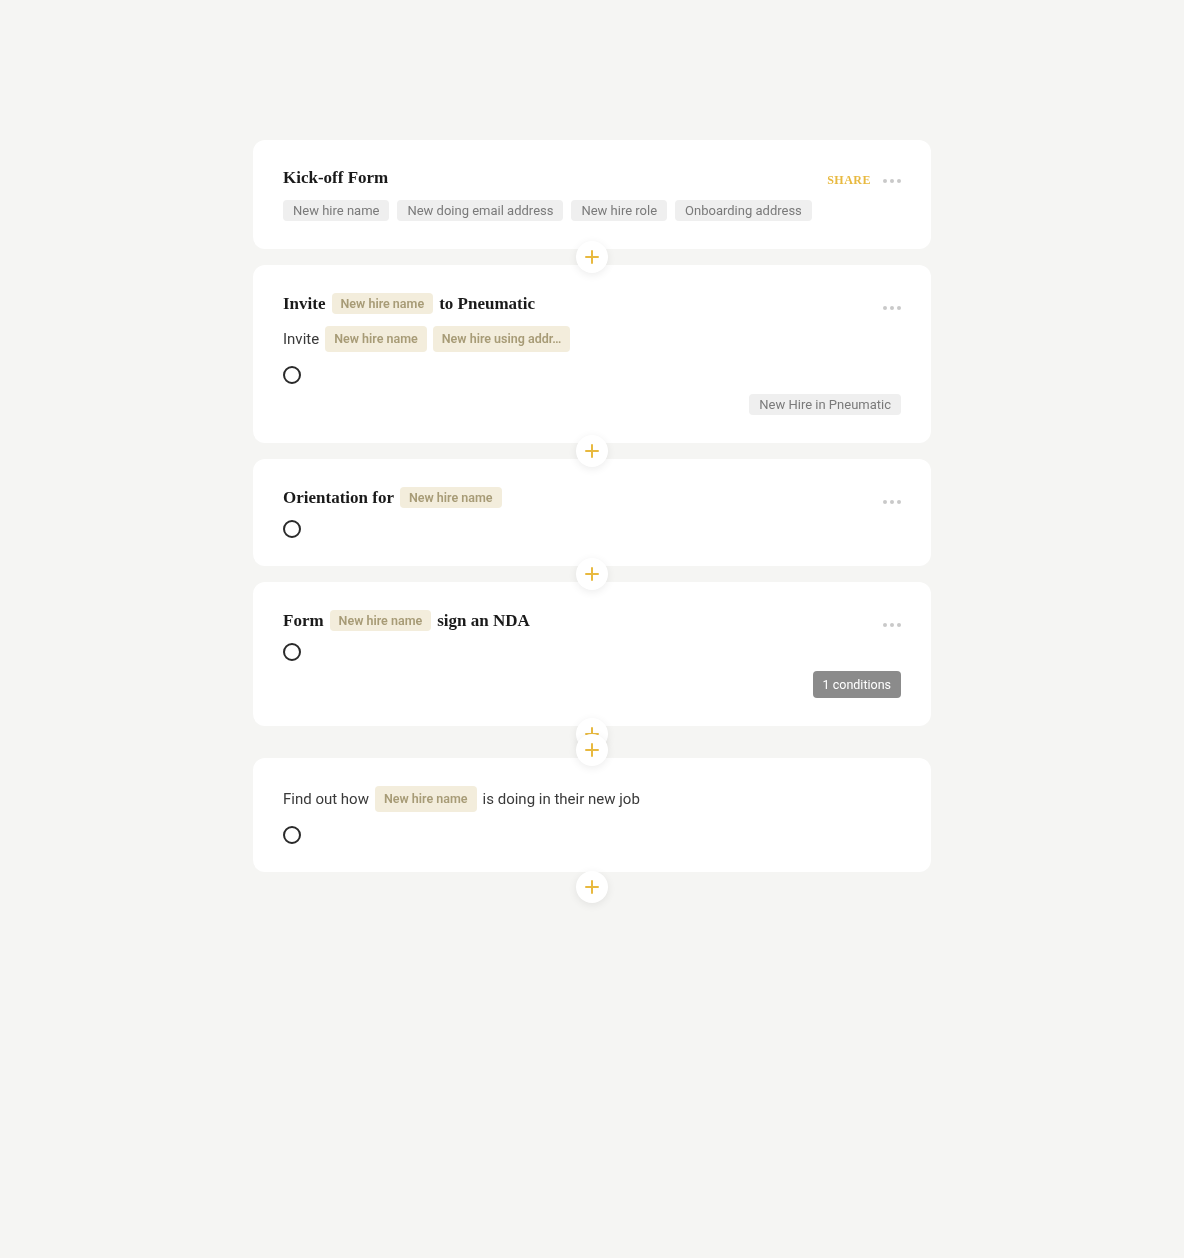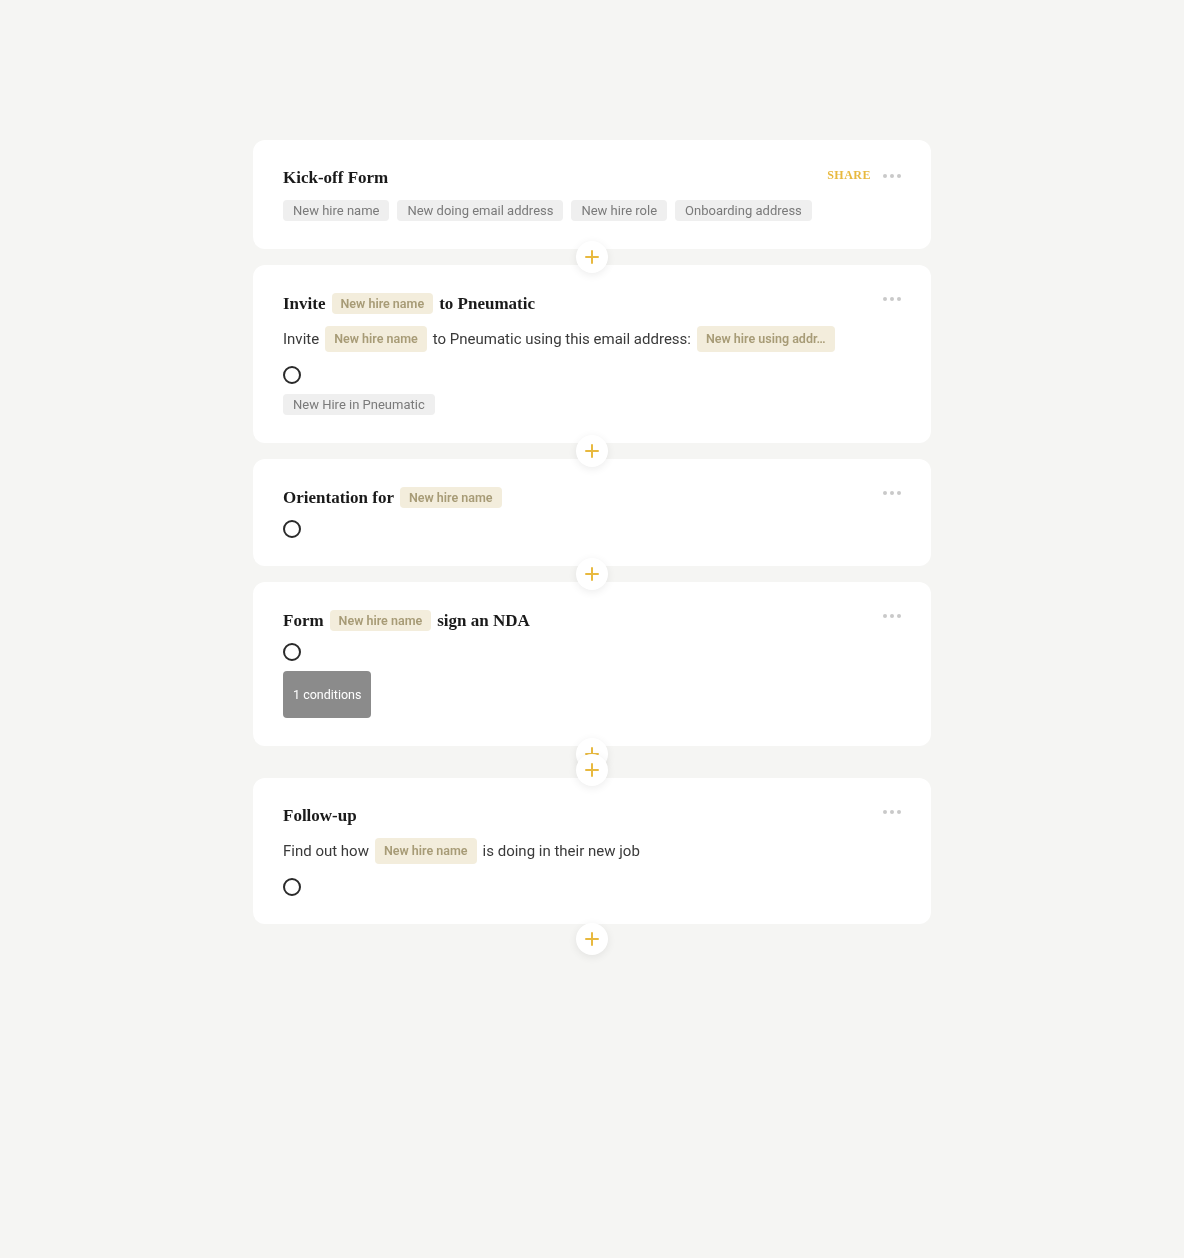--- a/index.html
+++ b/index.html
@@ -15,21 +15,21 @@
     margin: 0 auto;
   }
   .card {
     background: #ffffff;
     border-radius: 12px;
     padding: 28px 30px 28px 30px;
     position: relative;
   }
   .card-header {
     display: flex;
-    align-items: flex-start;
+    align-items: flex-end;
     justify-content: space-between;
     margin-bottom: 12px;
   }
   .card-title {
     font-family: Georgia, "Times New Roman", serif;
     font-weight: 700;
     font-size: 17px;
     color: #1a1a1a;
     display: flex;
     align-items: center;
@@ -91,21 +91,21 @@
     border-radius: 4px;
     vertical-align: middle;
   }
   .cond-chip {
     display: inline-flex;
     align-items: center;
     background: #8b8b8b;
     color: #ffffff;
     font-size: 12.5px;
     font-weight: 400;
-    padding: 16px 10px;
+    padding: 6px 10px;
     border-radius: 4px;
   }
   .body-text {
     font-size: 15px;
     color: #3a3a3a;
     line-height: 1.6;
     display: flex;
     align-items: center;
     flex-wrap: wrap;
     gap: 6px;
@@ -135,21 +135,21 @@
     box-shadow: 0 2px 8px rgba(0,0,0,0.08);
     display: flex;
     align-items: center;
     justify-content: center;
     cursor: pointer;
     z-index: 2;
   }
   .add-btn svg { display: block; }
   .last-sep { height: 30px; }
   .card.no-body .card-header { margin-bottom: 0; }
-  .mt-chips { margin-top: 6px; }
+  .mt-chips { margin-top: 6px; justify-content: flex-end; }
 </style>
 </head>
 <body>
 
 <div class="container">
 
   <div class="card">
     <div class="card-header">
       <div class="card-title">Kick-off Form</div>
       <div class="header-actions">
@@ -188,21 +188,20 @@
         <span class="more-icon">
             <span></span>
             <span></span>
             <span></span>
           </span>
       </div>
     </div>
     <div class="body-text">
       <span>Invite</span>
       <span class="var-chip">New hire name</span>
-      <span>to Pneumatic using this email address:</span>
       <span class="var-chip">New hire using addr…</span>
     </div>
     <div class="open-circle"></div>
     <div class="chips-row mt-chips">
       <span class="chip">New Hire in Pneumatic</span>
     </div>
   </div>
 
   <div class="sep">
     <div class="add-btn">
@@ -269,30 +268,20 @@
 
   <div class="sep">
     <div class="add-btn">
       <svg width="14" height="14" viewBox="0 0 14 14">
           <path d="M7 1v12M1 7h12" stroke="#e8b93f" stroke-width="2" stroke-linecap="round"></path>
         </svg>
     </div>
   </div>
 
   <div class="card">
-    <div class="card-header">
-      <div class="card-title">Follow-up</div>
-      <div class="header-actions">
-        <span class="more-icon">
-            <span></span>
-            <span></span>
-            <span></span>
-          </span>
-      </div>
-    </div>
     <div class="body-text">
       <span>Find out how</span>
       <span class="var-chip">New hire name</span>
       <span>is doing in their new job</span>
     </div>
     <div class="open-circle" style="margin-bottom:0;"></div>
   </div>
 
   <div class="sep last-sep">
     <div class="add-btn">

